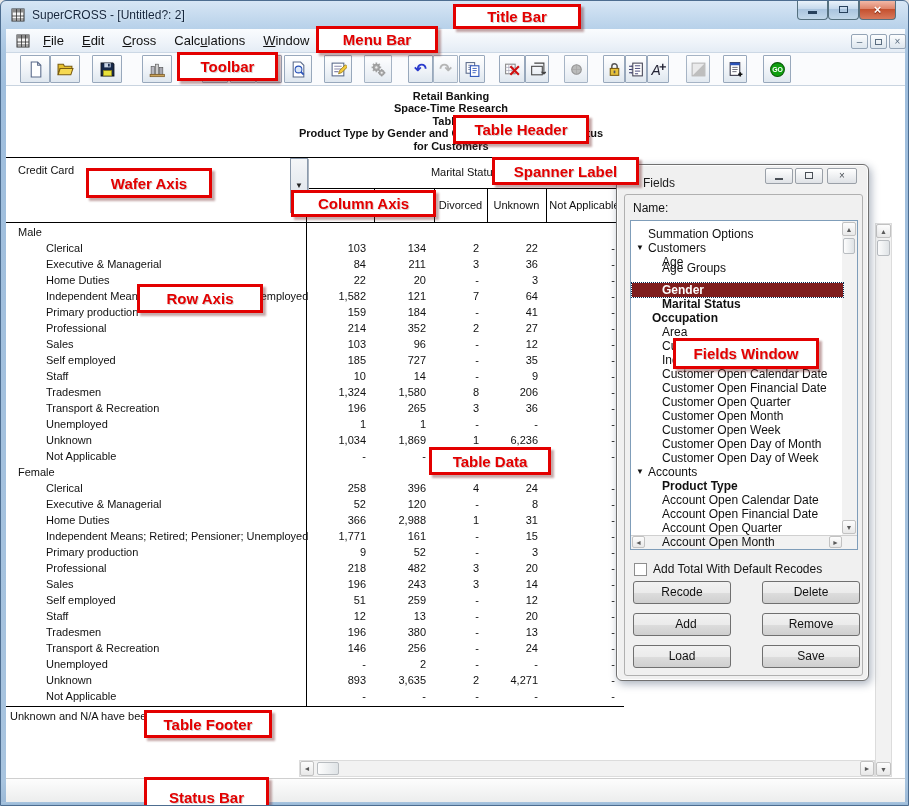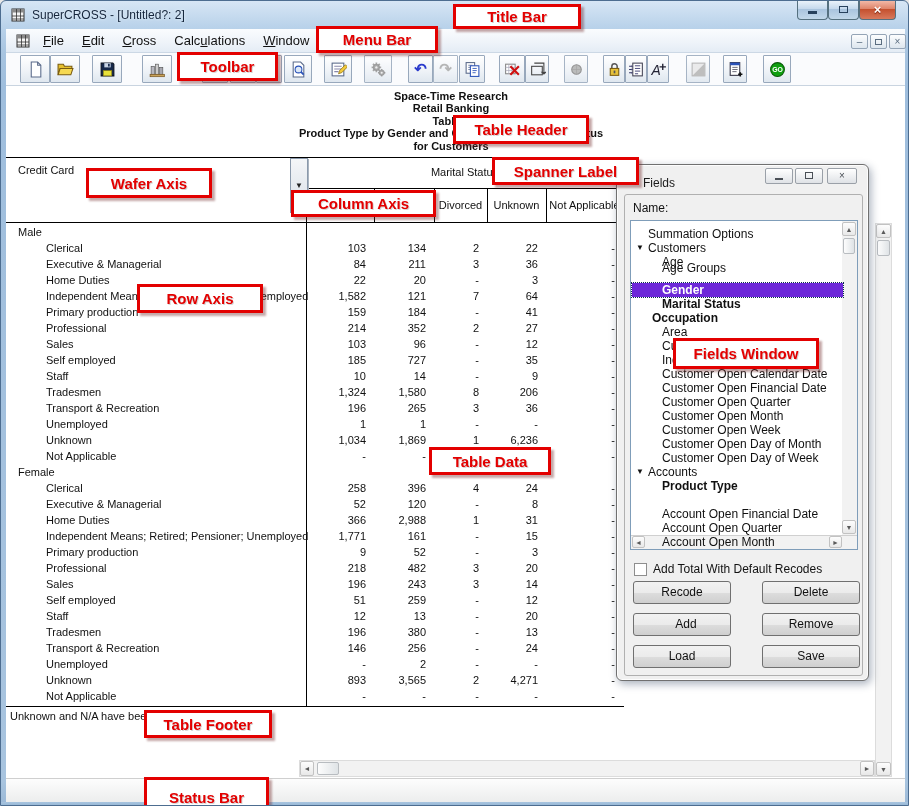--- a/index.html
+++ b/index.html
@@ -62,21 +62,21 @@
   #fields{position:absolute;left:615px;top:163px;width:253px;height:517px;background:#f0f0f0;
           border:1px solid #707070;border-radius:6px;box-shadow:2px 3px 8px rgba(40,60,90,.4), inset 0 0 0 1px #fdfdfd;}
   #fields-title{position:absolute;left:26px;top:11px;font-size:12px;color:#1a1a1a;}
   .fcap{position:absolute;top:3px;width:28px;height:16px;border:1px solid #9aa0a8;border-radius:2px;
         background:linear-gradient(180deg,#ffffff,#dfe2e6);color:#4a4f56;font-size:10px;text-align:center;line-height:13px;}
   #fields-body{position:absolute;left:7px;top:29px;width:239px;height:482px;border:1px solid #b0b0b0;border-radius:3px;background:#f0f0f0;}
   #fields-name-label{position:absolute;left:16px;top:36px;font-size:12px;color:#111;}
   #fields-list{position:absolute;left:13px;top:55px;width:228px;height:330px;background:#fff;border:1px solid #7f9db9;overflow:hidden;}
   .fitem{position:absolute;left:1px;width:211px;height:14px;font-size:12px;line-height:14px;color:#111;white-space:nowrap;}
   .fitem.bold{font-weight:bold;}
-  .fitem.sel{background:#6d28d9;color:#fff;font-weight:bold;outline:1px dotted #0a2a50;}
+  .fitem.sel{background:#7f1d1d;color:#fff;font-weight:bold;outline:1px dotted #0a2a50;}
   .fitem .arr{position:absolute;left:12px;top:0;font-size:8px;}
   #fcheck{position:absolute;left:17px;top:398px;width:13px;height:13px;background:#fff;border:1px solid #8e8e8e;}
   #fcheck-label{position:absolute;left:36px;top:397px;font-size:12px;color:#111;}
   .fbtn{position:absolute;width:98px;height:23px;border:1px solid #707070;border-radius:3px;font-size:12px;color:#111;
         background:linear-gradient(180deg,#f2f2f2,#ebebeb 50%,#dddddd 51%,#cfcfcf);text-align:center;line-height:21px;}
   
   #statusbar{position:absolute;left:5px;top:777px;width:899px;height:24px;background:linear-gradient(180deg,#fdfdfd,#eceded);border-top:1px solid #cfcfcf;}
   #frame-bottom{position:absolute;left:0px;top:801px;width:909px;height:5px;background:linear-gradient(180deg,#a8c4df,#8fb2d2);}
   
   .callout{position:absolute;background:#fff;border:3px solid #e30000;box-shadow:3px 3px 2px rgba(110,40,40,.4);
@@ -242,22 +242,22 @@
       <div class="tb-btn" style="left: 757px; width: 28px;">
         <svg viewBox="0 0 16 16">
           <circle cx="8" cy="8" r="6.5" fill="#0fa00f" stroke="#0a5a0a"></circle>
           <text x="8" y="10.6" font-size="6.5" font-weight="bold" text-anchor="middle" fill="#fff" font-family="Liberation Sans,sans-serif">GO</text>
         </svg>
       </div>
     </div>
 
   <div id="content">
     <div id="theader">
+        <div>Retail Banking</div>
         <div>Space-Time Research</div>
-        <div>Retail Banking</div>
         <div>Table 2</div>
         <div>Product Type by Gender and Occupation by Marital Status</div>
         <div>for Customers</div>
       </div>
 
     <div class="hline" style="left:0;top:71px;width:618px;"></div>
     <div class="vline" style="left:300px;top:71px;height:549px;"></div>
     <div class="hline" style="left:300px;top:102px;width:317px;"></div>
     <div class="hline" style="left:0;top:136px;width:618px;"></div>
     <div class="hline" style="left:0;top:620px;width:618px;"></div>
@@ -488,21 +488,21 @@
           <span class="lbl" style="left: 40px;">Unemployed</span>
           <span class="val" style="left: 300px; width: 60px;">-</span>
           <span class="val" style="left: 368px; width: 52px;">2</span>
           <span class="val" style="left: 428px; width: 45px;">-</span>
           <span class="val" style="left: 481px; width: 51px;">-</span>
           <span class="val" style="left: 540px; width: 69px;">-</span>
         </div>
         <div class="trow" style="top: 448px;">
           <span class="lbl" style="left: 40px;">Unknown</span>
           <span class="val" style="left: 300px; width: 60px;">893</span>
-          <span class="val" style="left: 368px; width: 52px;">3,565</span>
+          <span class="val" style="left: 368px; width: 52px;">3,635</span>
           <span class="val" style="left: 428px; width: 45px;">2</span>
           <span class="val" style="left: 481px; width: 51px;">4,271</span>
           <span class="val" style="left: 540px; width: 69px;">-</span>
         </div>
         <div class="trow" style="top: 464px;">
           <span class="lbl" style="left: 40px;">Not Applicable</span>
           <span class="val" style="left: 300px; width: 60px;">-</span>
           <span class="val" style="left: 368px; width: 52px;">-</span>
           <span class="val" style="left: 428px; width: 45px;">-</span>
           <span class="val" style="left: 481px; width: 51px;">-</span>
@@ -552,20 +552,21 @@
         <div class="fitem" style="top: 132px; padding-left: 30px;">Indi</div>
         <div class="fitem" style="top: 146px; padding-left: 30px;">Customer Open Calendar Date</div>
         <div class="fitem" style="top: 160px; padding-left: 30px;">Customer Open Financial Date</div>
         <div class="fitem" style="top: 174px; padding-left: 30px;">Customer Open Quarter</div>
         <div class="fitem" style="top: 188px; padding-left: 30px;">Customer Open Month</div>
         <div class="fitem" style="top: 202px; padding-left: 30px;">Customer Open Week</div>
         <div class="fitem" style="top: 216px; padding-left: 30px;">Customer Open Day of Month</div>
         <div class="fitem" style="top: 230px; padding-left: 30px;">Customer Open Day of Week</div>
         <div class="fitem" style="top: 244px; padding-left: 16px;">Accounts<span class="arr" style="left: 4px;">▼</span></div>
         <div class="fitem bold" style="top: 258px; padding-left: 30px;">Product Type</div>
+        <div class="fitem" style="top: 272px; padding-left: 30px;">Account Open Calendar Date</div>
         <div class="fitem" style="top: 286px; padding-left: 30px;">Account Open Financial Date</div>
         <div class="fitem" style="top: 300px; padding-left: 30px;">Account Open Quarter</div>
         <div class="fitem" style="top: 314px; padding-left: 30px;">Account Open Month</div>
       </div>
     <div id="fcheck"></div>
     <span id="fcheck-label">Add Total With Default Recodes</span>
     <div id="fields-buttons">
         <div class="fbtn" style="left: 16px; top: 416px;">Recode</div>
         <div class="fbtn" style="left: 145px; top: 416px;">Delete</div>
         <div class="fbtn" style="left: 16px; top: 448px; padding-left: 8px;">Add</div>

